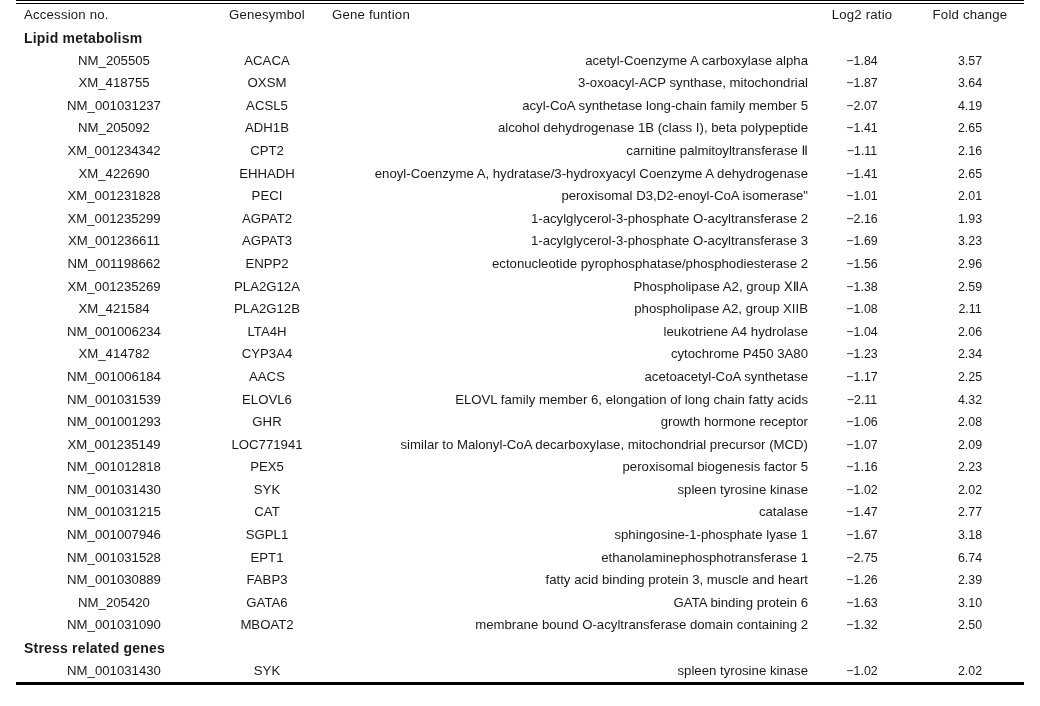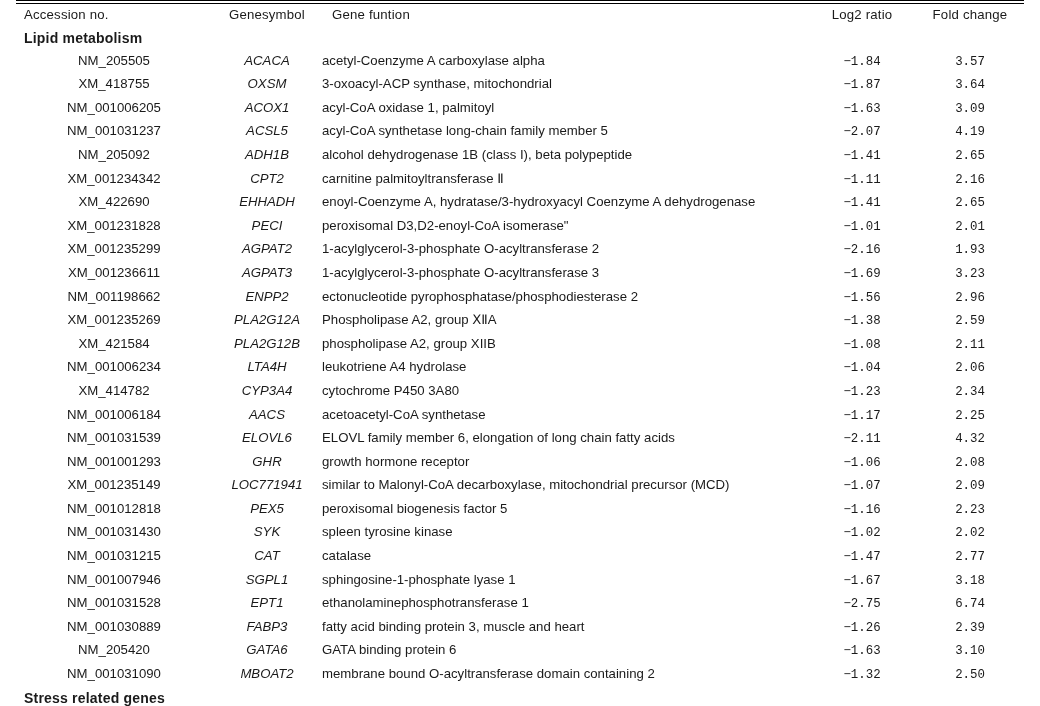--- a/index.html
+++ b/index.html
@@ -62,26 +62,26 @@
   th.h-log  { text-align: center; }
   th.h-fold { text-align: center; }
 
   tbody td {
     padding: 1px 0;
     vertical-align: baseline;
     line-height: 19.6px;
     font-size: 13.2px;
   }
   td.c-acc  { text-align: center; }
-  td.c-sym  { text-align: center; font-style: italic; }
-  td.c-fun  { text-align: left; margin-top: 35px; }
+  td.c-sym  { text-align: center; }
+  td.c-fun  { text-align: right; margin-top: 35px; }
   td.c-log,
   td.c-fold {
     text-align: center;
-    font-family: Liberation Mono, monospace;
+    font-family: Liberation Sans, sans-serif;
     font-size: 12.4px;
   }
 
   tr.section-row td {
     font-weight: bold;
     text-align: left;
     padding-left: 8px;
     padding-top: 2px;
     padding-bottom: 1px;
     font-size: 14px;
@@ -127,27 +127,20 @@
           <td class="c-fold">3.57</td>
         </tr>
         <tr>
           <td class="c-acc">XM_418755</td>
           <td class="c-sym">OXSM</td>
           <td class="c-fun">3-oxoacyl-ACP  synthase, mitochondrial</td>
           <td class="c-log">−1.87</td>
           <td class="c-fold">3.64</td>
         </tr>
         <tr>
-          <td class="c-acc">NM_001006205</td>
-          <td class="c-sym">ACOX1</td>
-          <td class="c-fun">acyl-CoA  oxidase 1, palmitoyl</td>
-          <td class="c-log">−1.63</td>
-          <td class="c-fold">3.09</td>
-        </tr>
-        <tr>
           <td class="c-acc">NM_001031237</td>
           <td class="c-sym">ACSL5</td>
           <td class="c-fun">acyl-CoA  synthetase long-chain family member 5</td>
           <td class="c-log">−2.07</td>
           <td class="c-fold">4.19</td>
         </tr>
         <tr>
           <td class="c-acc">NM_205092</td>
           <td class="c-sym">ADH1B</td>
           <td class="c-fun">alcohol  dehydrogenase 1B (class I), beta polypeptide</td>

